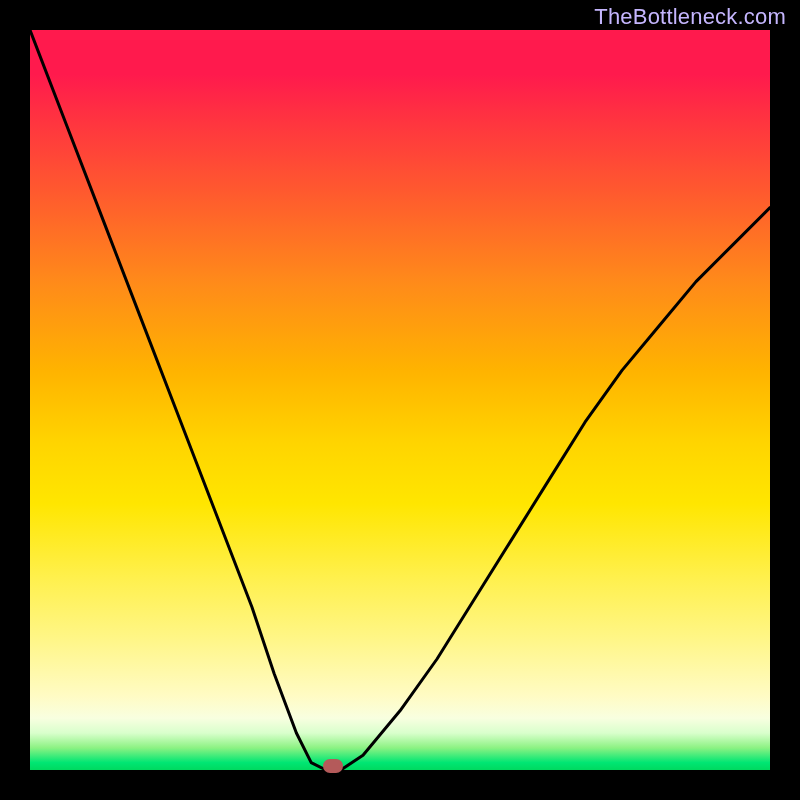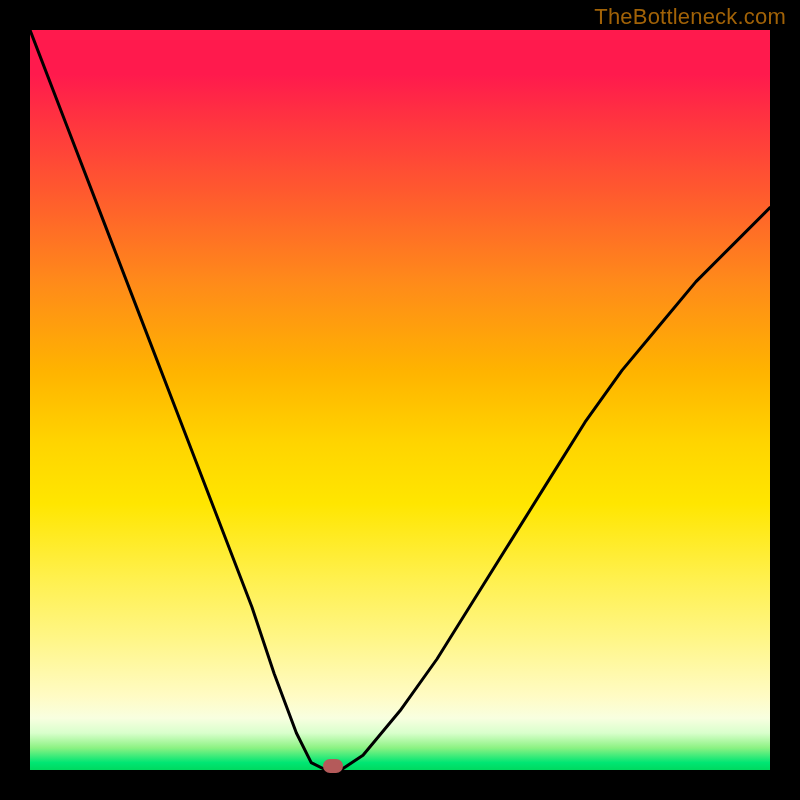--- a/index.html
+++ b/index.html
@@ -39,21 +39,21 @@
       #d9ffcc 95%,
       #8cf283 97%,
       #00e673 99%,
       #00d95f 100%
     );
   }
   .attribution {
     position: absolute;
     top: 4px;
     right: 14px;
-    color: #a16207;
+    color: #c4b5fd;
     font-size: 22px;
     font-weight: 500;
     letter-spacing: 0.2px;
   }
   svg.curve {
     position: absolute;
     left: 0;
     top: 0;
     width: 740px;
     height: 740px;

